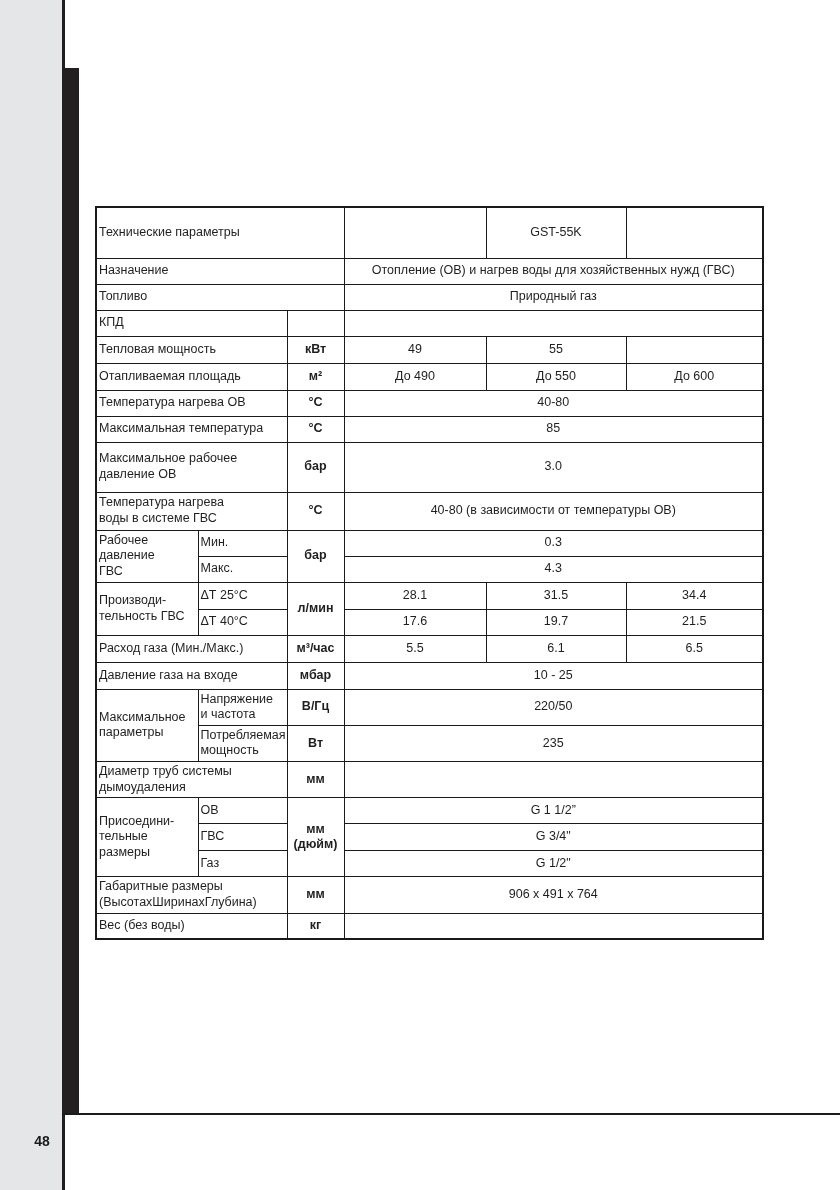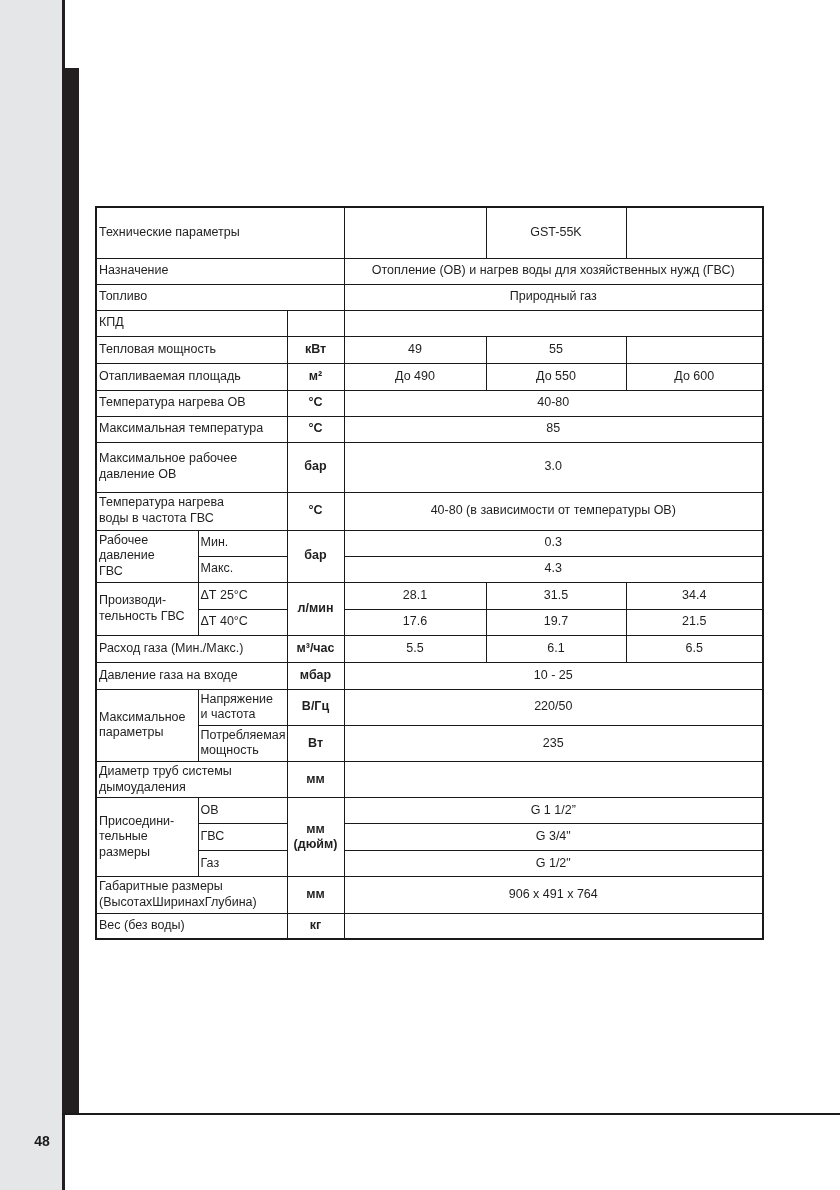--- a/index.html
+++ b/index.html
@@ -100,21 +100,21 @@
         <td class="val" colspan="3">85</td>
       </tr>
       <tr style="height:50px">
         <td class="lbl" colspan="2">Максимальное рабочее
 давление ОВ</td>
         <td class="unit">бар</td>
         <td class="val" colspan="3">3.0</td>
       </tr>
       <tr style="height:38px">
         <td class="lbl" colspan="2">Температура нагрева
-воды в частота ГВС</td>
+воды в системе ГВС</td>
         <td class="unit">°С</td>
         <td class="val" colspan="3">40-80 (в зависимости от температуры ОВ)</td>
       </tr>
       <tr style="height:26px">
         <td class="lbl" rowspan="2">Рабочее
 давление
 ГВС</td>
         <td class="sub">Мин.</td>
         <td class="unit" rowspan="2">бар</td>
         <td class="val" colspan="3">0.3</td>

